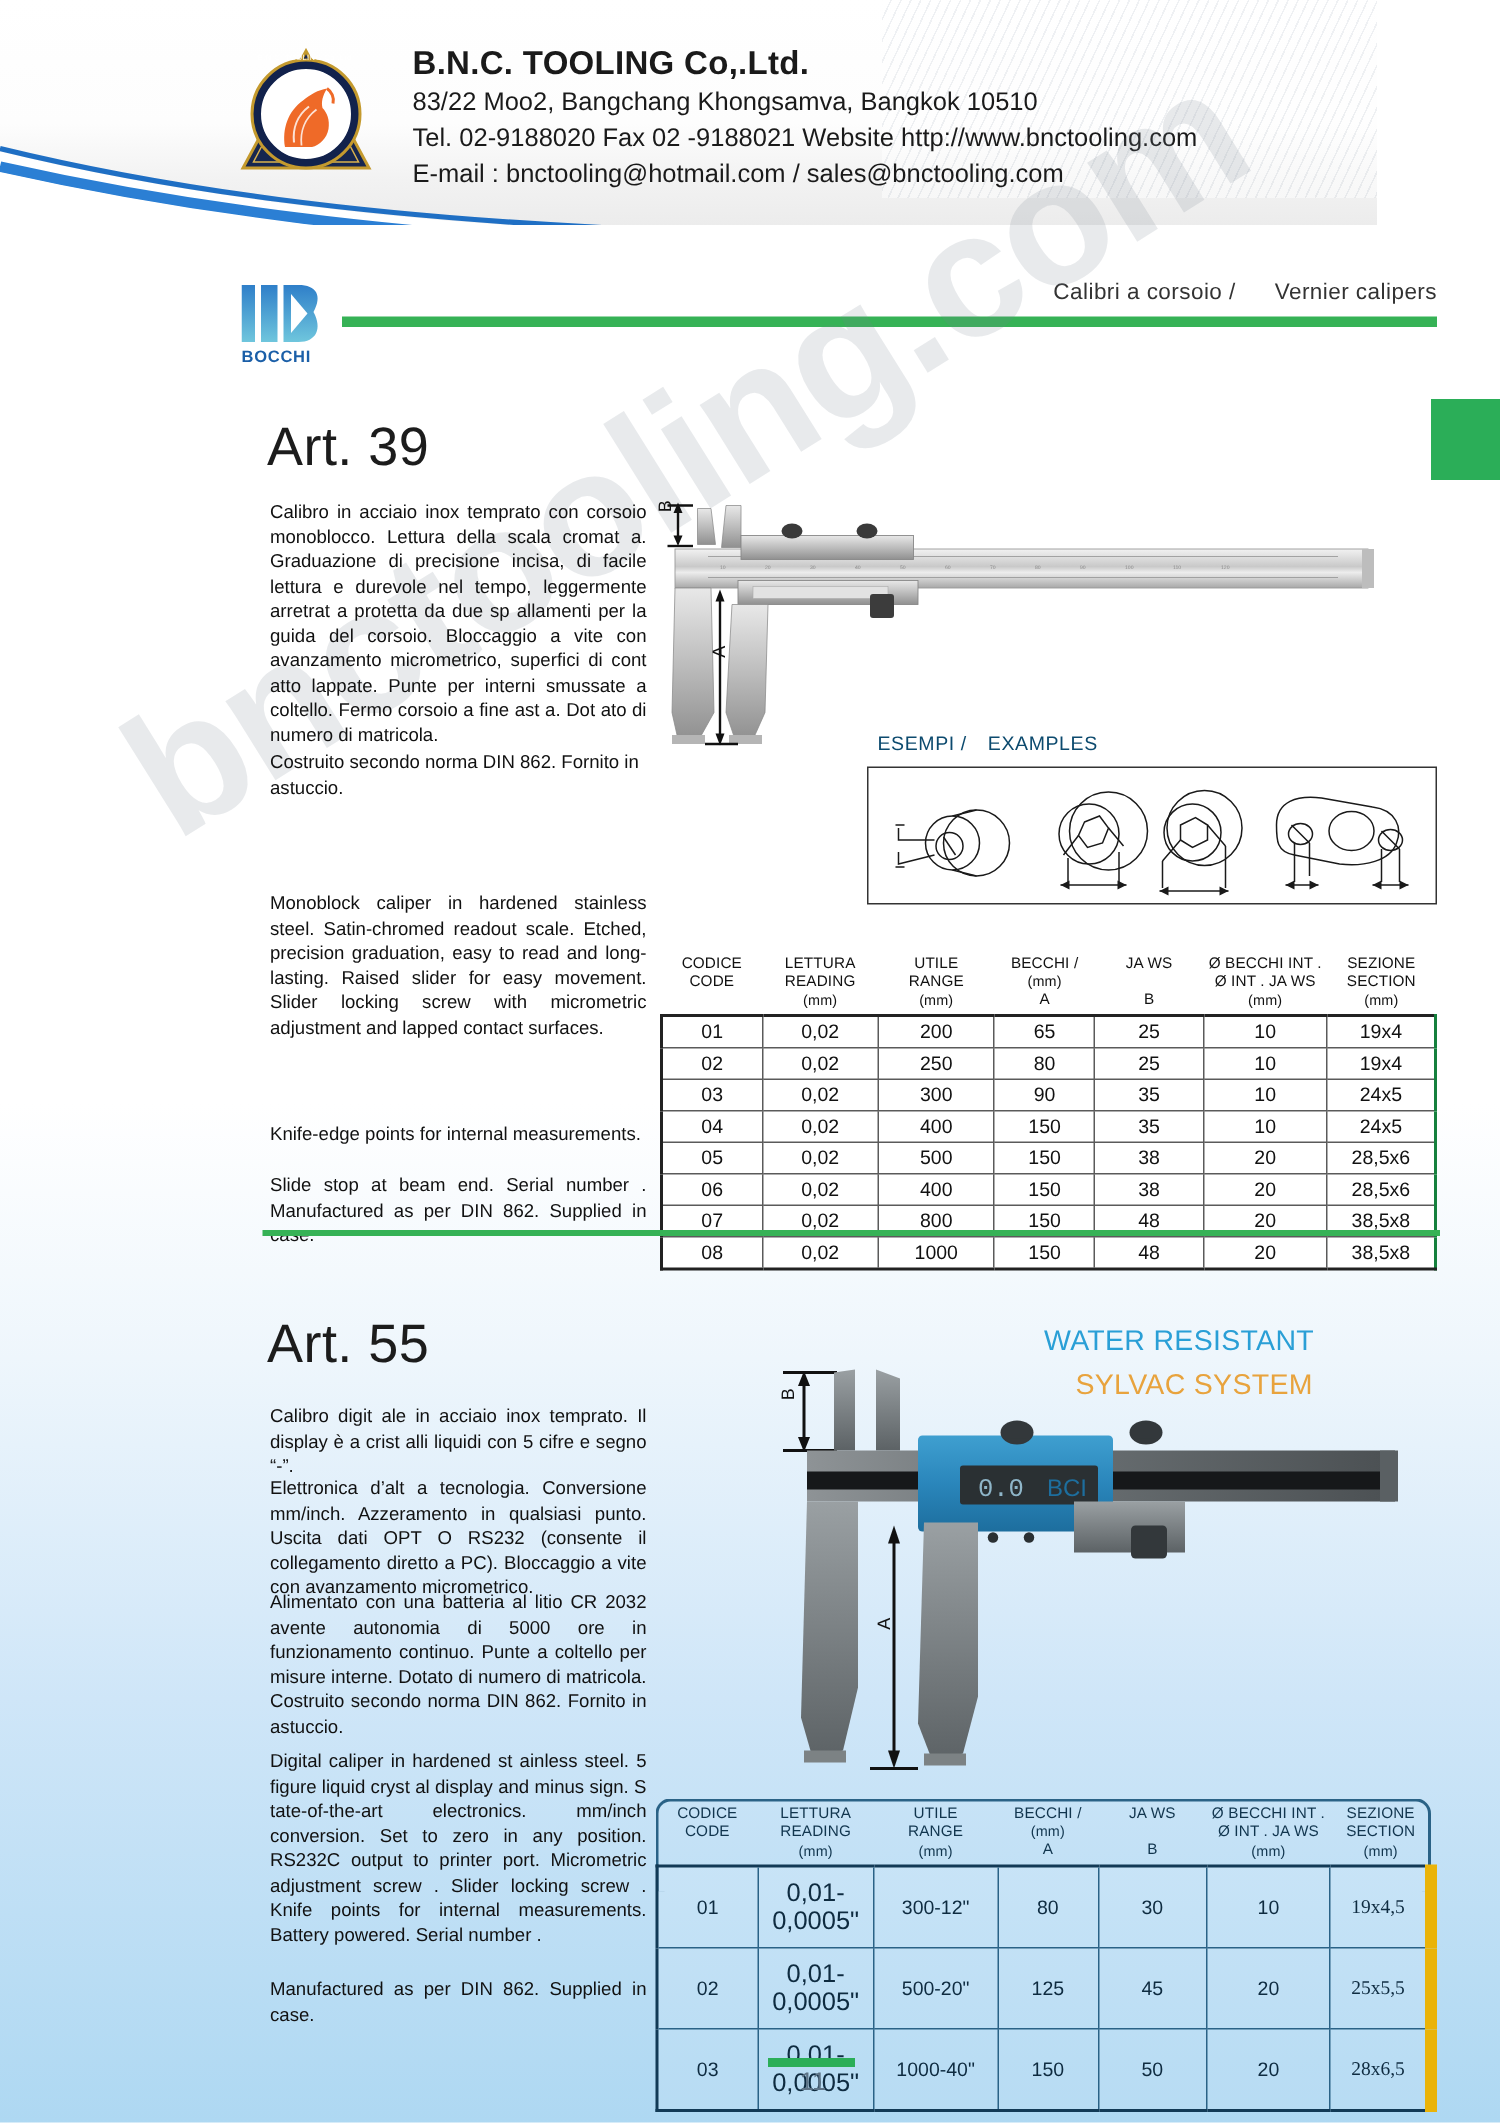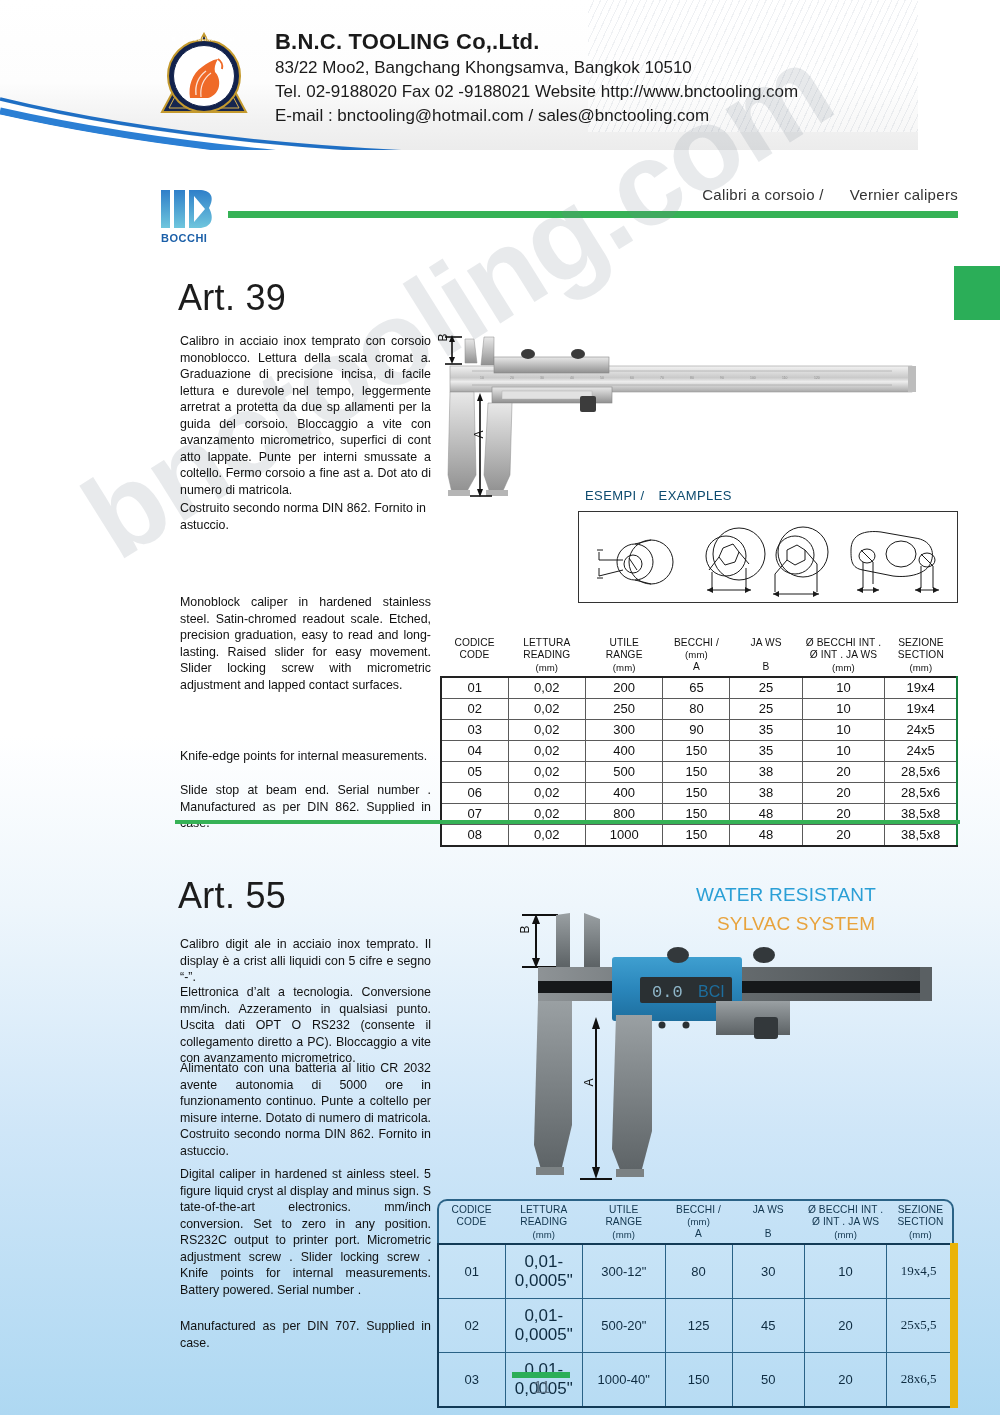--- a/index.html
+++ b/index.html
@@ -404,21 +404,21 @@
 </div>
 
 <div class="divider" style="top:820px;"></div>
 
 <div class="art-title" style="left:178px;top:875px;">Art. 55</div>
 
 <div class="desc" style="left:180px;top:936px;">Calibro digit ale  in acciaio inox temprato. Il display  è a crist alli liquidi con 5 cifre e segno “-”.</div>
 <div class="desc" style="left:180px;top:984px;">Elettronica d’alt a tecnologia. Conversione mm/inch.  Azzeramento in qualsiasi punto. Uscita dati OPT  O RS232 (consente il collegamento diretto a PC). Bloccaggio a vite con avanzamento micrometrico.</div>
 <div class="desc" style="left:180px;top:1060px;">Alimentato con una batteria al litio CR 2032 avente autonomia di 5000 ore in funzionamento continuo.  Punte a coltello per misure interne.      Dotato di numero di matricola. Costruito secondo norma DIN 862. Fornito in astuccio.</div>
 <div class="desc" style="left:180px;top:1166px;">Digital caliper    in hardened st ainless steel. 5 figure liquid cryst  al display and minus sign. S tate-of-the-art electronics. mm/inch conversion. Set to zero in any position. RS232C output to printer port. Micrometric adjustment screw . Slider locking screw .  Knife points for internal measurements.       Battery powered. Serial number   .</div>
-<div class="desc" style="left:180px;top:1318px;">Manufactured as per DIN 707. Supplied in case.</div>
+<div class="desc" style="left:180px;top:1318px;">Manufactured as per DIN 862. Supplied in case.</div>
 
 <div class="wr">WATER RESISTANT</div>
 <div class="ss">SYLVAC SYSTEM</div>
 
 <svg class="cal55" viewBox="0 0 470 290">
   <defs>
     <linearGradient id="dk" x1="0" y1="0" x2="1" y2="0">
       <stop offset="0" stop-color="#8e9396"></stop>
         <stop offset=".4" stop-color="#6b7174"></stop>
       <stop offset="1" stop-color="#4b5053"></stop>

